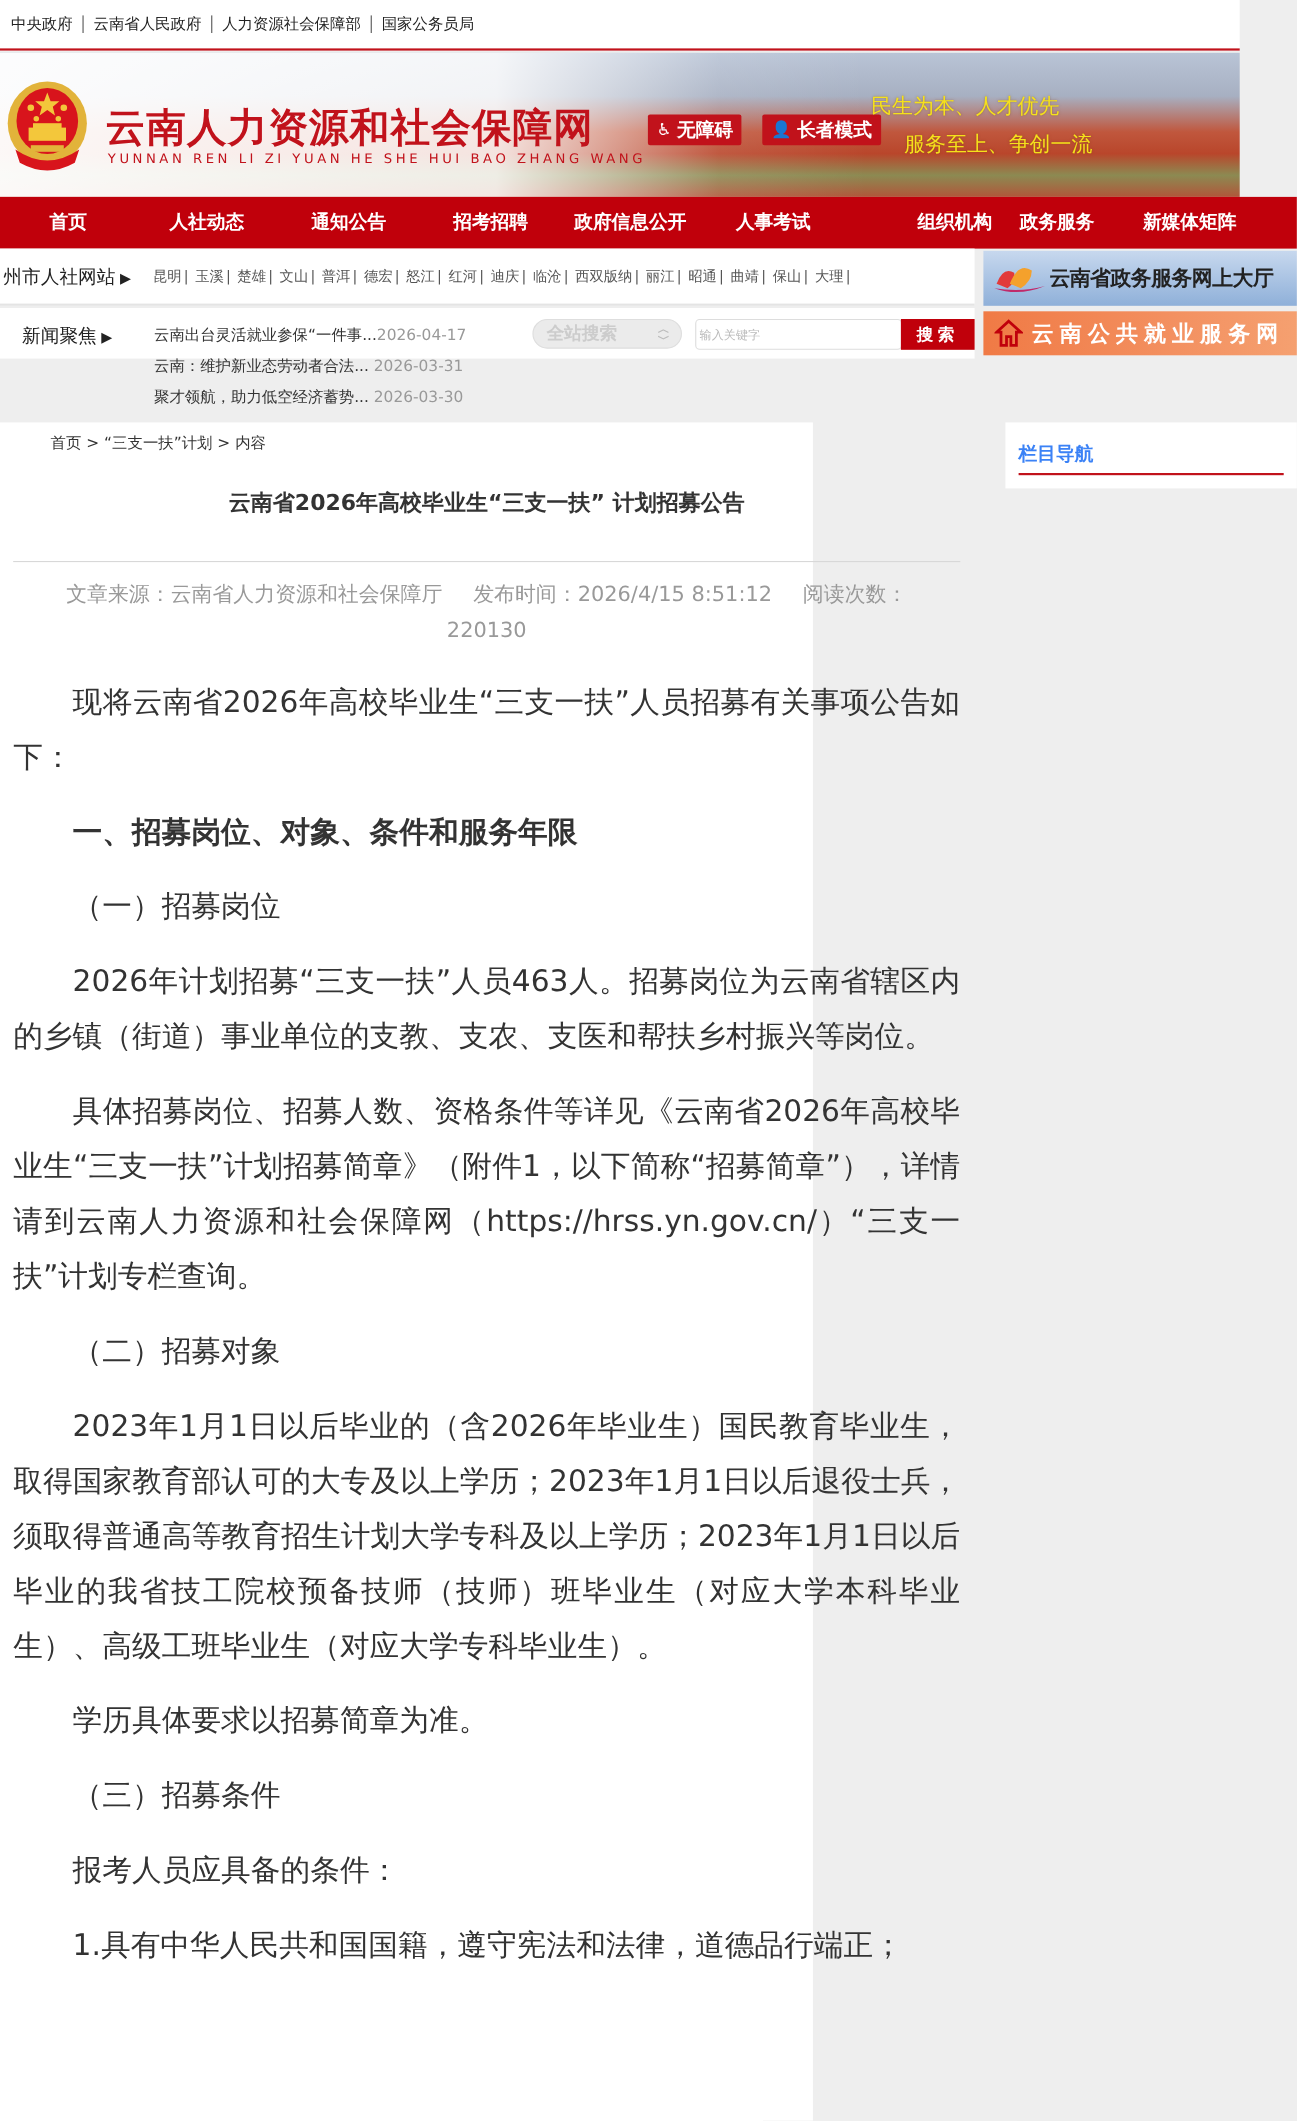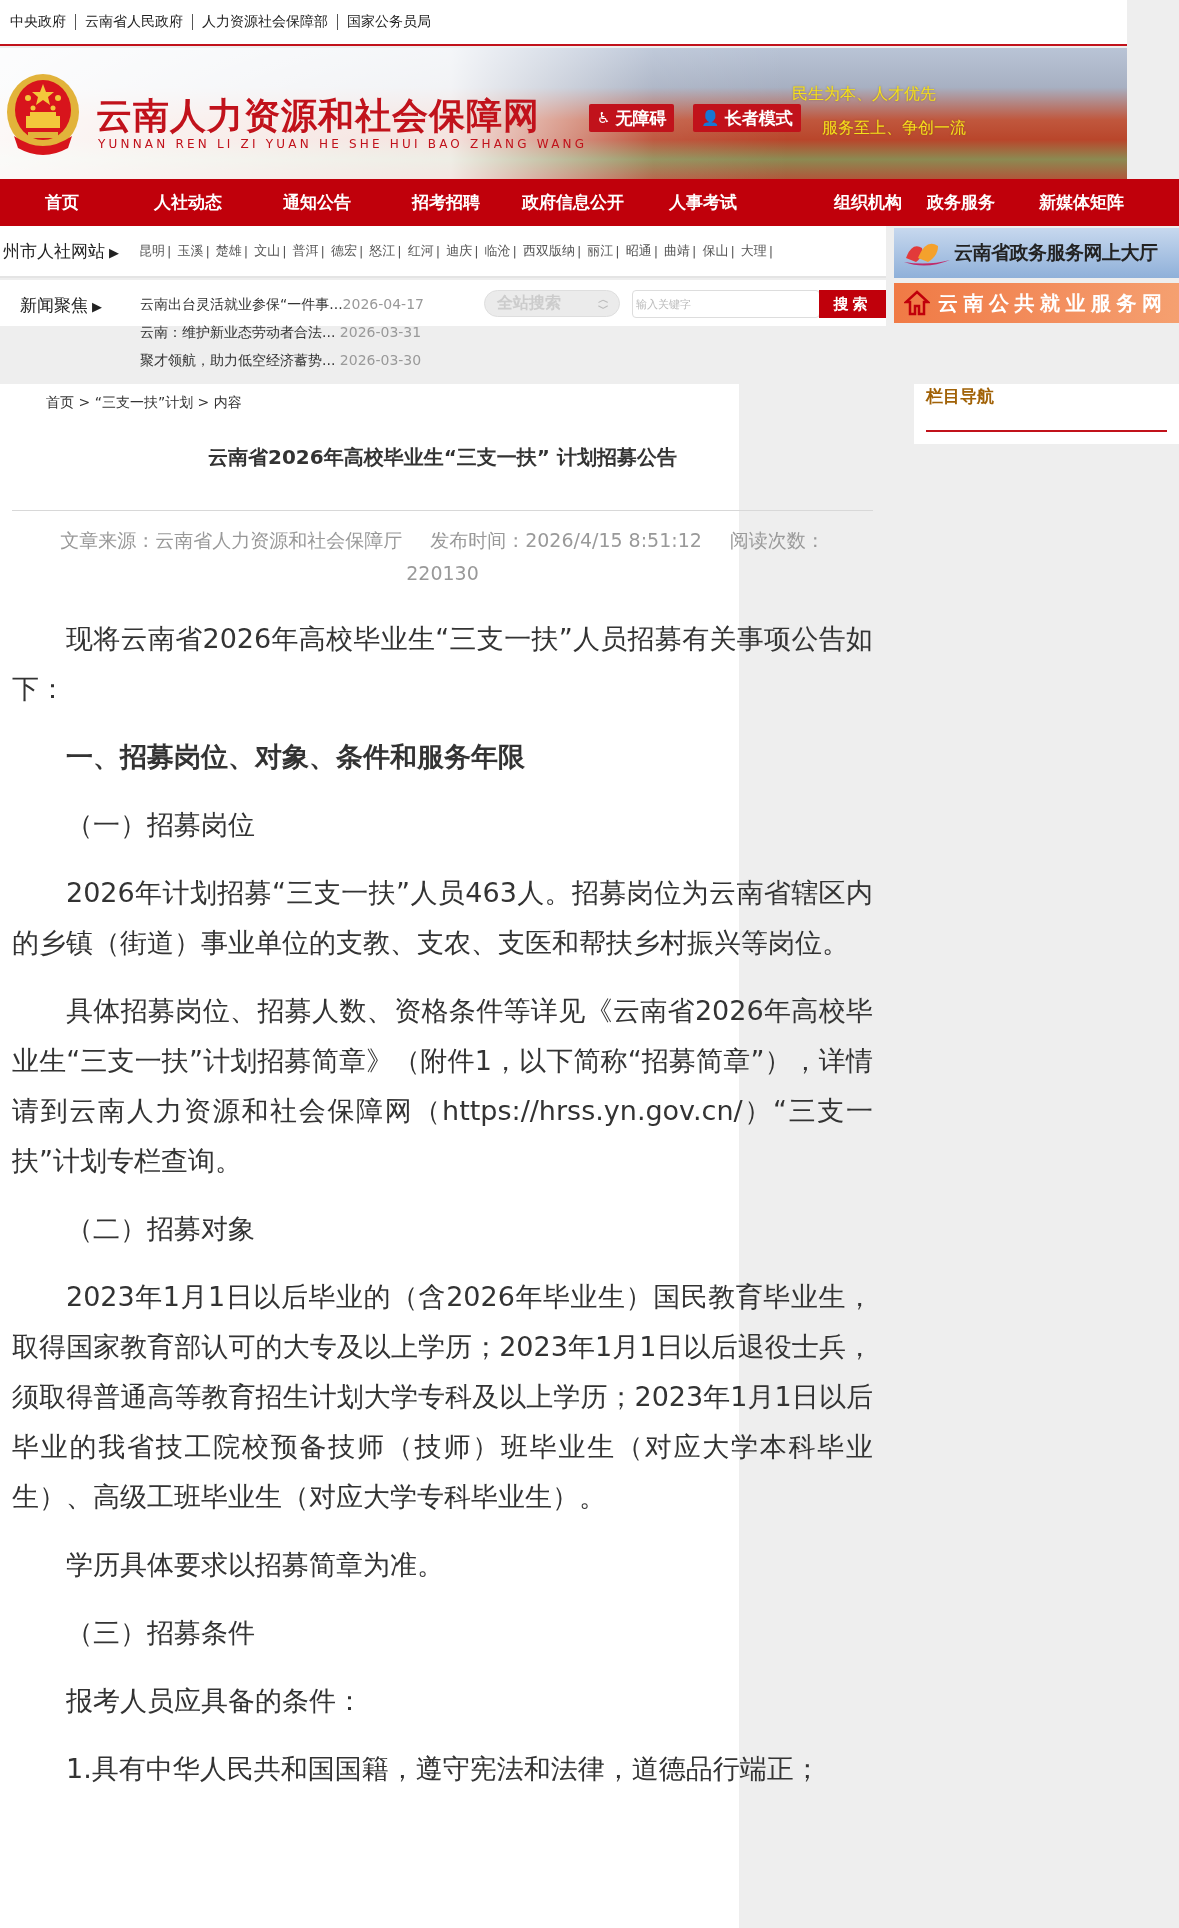--- a/index.html
+++ b/index.html
@@ -14,21 +14,21 @@
   
   .banner { position: absolute; left: 0; top: 48px; width: 1127px; height: 131px; overflow: hidden;
     background:
       linear-gradient(90deg, rgba(255,255,255,0.96) 0%, rgba(255,255,255,0.85) 40%, rgba(255,255,255,0.1) 58%, rgba(255,255,255,0) 70%),
       linear-gradient(180deg, #b9c4d6 0%, #a7b0c2 30%, #c0573d 55%, #b9462b 70%, #8c8a52 85%, #b0573a 100%); }
   .emblem { position: absolute; left: 4px; top: 22px; width: 78px; height: 90px; }
   .site-title { position: absolute; left: 96px; top: 44px; font-family: "DejaVu Serif", "Liberation Serif", serif; font-size: 36px; font-weight: bold; color: #c1121b; letter-spacing: 1px; white-space: nowrap; }
   .site-sub { position: absolute; left: 98px; top: 89px; font-size: 12px; color: #c1121b; letter-spacing: 3.2px; white-space: nowrap; font-family: "DejaVu Sans", sans-serif; }
   .mode-btn { position: absolute; top: 56px; height: 28px; background: #c1121b; color: #fff; font-size: 17px; font-weight: bold; display: flex; align-items: center; padding: 0 8px; border-radius: 2px; cursor: pointer; white-space: nowrap; }
   .mode-btn .ico { font-size: 15px; margin-right: 5px; }
-  .slogan { position: absolute; color: #f5e11c; font-size: 16px; white-space: nowrap; text-shadow: 0 0 2px rgba(120,60,0,0.5); }
+  .slogan { position: absolute; color: #f5e11c; font-size: 19px; white-space: nowrap; text-shadow: 0 0 2px rgba(120,60,0,0.5); }
 
   
   .nav { position: absolute; left: 0; top: 179px; width: 1179px; height: 47px; background: #c0000b; display: flex; align-items: center; }
   .nav .item { color: #fff; font-size: 17px; font-weight: bold; position: absolute; top: 0; height: 47px; line-height: 47px; white-space: nowrap; cursor: pointer; }
 
   
   .cityrow { position: absolute; left: 0; top: 226px; width: 886px; height: 52px; background: #fff; border-bottom: 2px solid #e4e4e4; display: flex; align-items: center; white-space: nowrap; }
   .cityrow .label { font-size: 17px; color: #222; margin-left: 3px; margin-right: 20px; }
   .cityrow .label .arrow { font-size: 13px; margin-left: 4px; }
   .cityrow .city { font-size: 13px; color: #555; cursor: pointer; }
@@ -62,21 +62,21 @@
   .meta { position: absolute; left: 12px; width: 861px; top: 140px; text-align: center; font-size: 19px; color: #999; line-height: 33px; }
   .meta span + span { margin-left: 28px; }
 
   .body { position: absolute; left: 12px; width: 861px; top: 230px; font-size: 27px; color: #333; line-height: 50px; }
   .body p { text-indent: 2em; text-align: justify; }
   .body p.h1 { font-weight: bold; }
   .body .gap { height: 18px; }
 
   
   .side-card { position: absolute; left: 914px; top: 384px; width: 265px; height: 60px; background: #fff; }
-  .side-title { position: absolute; left: 12px; top: 1px; font-size: 17px; font-weight: bold; color: #a16207; }
+  .side-title { position: absolute; left: 12px; top: 17px; font-size: 17px; font-weight: bold; color: #3b82f6; }
   .side-line { position: absolute; left: 12px; top: 46px; width: 241px; height: 2px; background: #c1121b; }
 </style>
 </head>
 <body>
 
 <div class="page">
 
   <div class="toplinks">
     <span class="link">中央政府</span>
     <span class="sep"></span>

